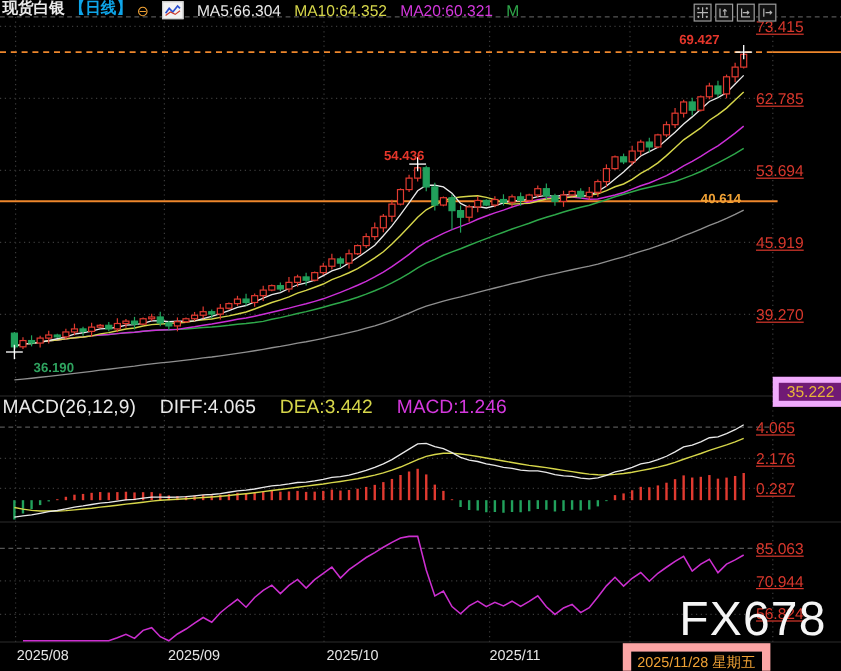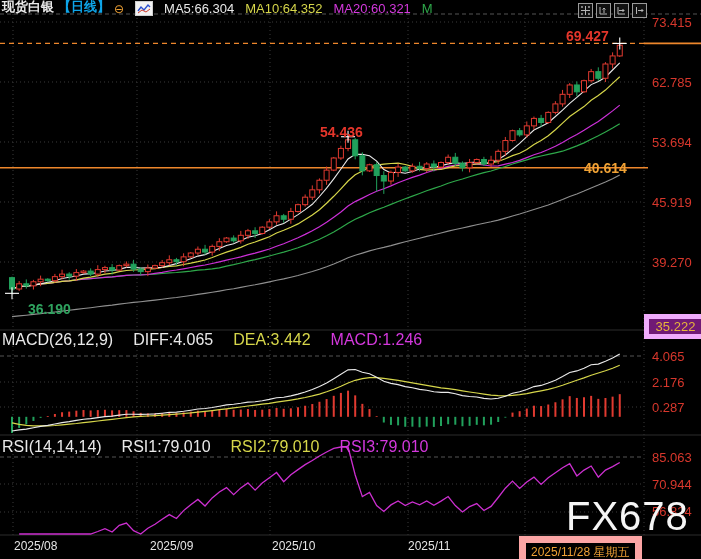--- a/index.html
+++ b/index.html
@@ -12,24 +12,24 @@
   .t-orange{color:#0ea5e9;font-weight:bold;}
   .t-plain{color:#e9e9e9;}
   .t-yellow{color:#d6d64a;}
   .t-magenta{color:#d438dd;}
   .t-green{color:#2ea84a;}
   .collapse{color:#f0a235;font-weight:normal;font-size:12px;}
   .mini-chart{width:16px;height:13px;background:#f2f2f2;border:1px solid #cfcfcf;display:inline-block;}
   .toolbar{position:absolute;left:578px;top:3px;display:flex;gap:3px;z-index:6;}
   .tool{width:13px;height:13px;border:1px solid #9a9a9a;background:#111;display:flex;
     align-items:center;justify-content:center;}
-  .ylab{position:absolute;left:652px;font-size:13px;color:#d7372c;z-index:4;}
+  .ylab{position:absolute;left:630px;font-size:13px;color:#d7372c;z-index:4;text-decoration:underline;}
   .ylab-low{position:absolute;left:644px;top:314px;width:53px;height:15px;border:5px solid #f0abfc;
     color:#e7b53a;font-size:13px;text-align:center;line-height:15px;background:#701a75;z-index:4;}
-  .ann{position:absolute;font-size:14px;font-weight:bold;z-index:4;}
+  .ann{position:absolute;font-size:11px;font-weight:bold;z-index:4;}
   .panel-hdr{position:absolute;left:2px;display:flex;gap:20px;font-size:16px;white-space:nowrap;z-index:5;}
   .xlab{position:absolute;top:539px;font-size:12px;color:#e5e5e5;z-index:5;}
   .datebox{position:absolute;left:519px;top:536px;border:7px solid #fca5a5;background:#000;
     color:#f0a235;font-size:12px;padding:1px 5px;z-index:5;}
   .watermark{position:absolute;left:566px;top:494px;font-size:40px;font-weight:500;color:#f5f5f5;
     letter-spacing:1px;z-index:6;}
   .grid-dot{stroke:#3b3b3b;stroke-width:1;stroke-dasharray:1,3;}
   .grid-dash{stroke:#555;stroke-width:1;stroke-dasharray:4,3;}
   .sep{stroke:#2d2d2d;stroke-width:1;}
 </style>
@@ -402,30 +402,24 @@
   <div class="panel-hdr" style="top:331px">
     <span class="t-plain">MACD(26,12,9)</span>
     <span class="t-plain">DIFF:4.065</span>
     <span class="t-yellow">DEA:3.442</span>
     <span class="t-magenta">MACD:1.246</span>
   </div>
   <span class="ylab" style="top:349px">4.065</span>
   <span class="ylab" style="top:375px">2.176</span>
   <span class="ylab" style="top:400px">0.287</span>
 
-  <div class="panel-hdr" style="top:438px">
-    <span class="t-plain">RSI(14,14,14)</span>
-    <span class="t-plain">RSI1:79.010</span>
-    <span class="t-yellow">RSI2:79.010</span>
-    <span class="t-magenta">RSI3:79.010</span>
-  </div>
   <span class="ylab" style="top:450px">85.063</span>
   <span class="ylab" style="top:477px">70.944</span>
   <span class="ylab" style="top:504px">56.824</span>
 
   <span class="xlab" style="left:14px">2025/08</span>
-  <span class="xlab" style="left:150px">2025/09</span>
+  <span class="xlab" style="left:140px">2025/09</span>
   <span class="xlab" style="left:272px">2025/10</span>
   <span class="xlab" style="left:408px">2025/11</span>
   <span class="datebox">2025/11/28 星期五</span>
 
   <div class="watermark">FX678</div>
 </div>
 
 </body></html>

